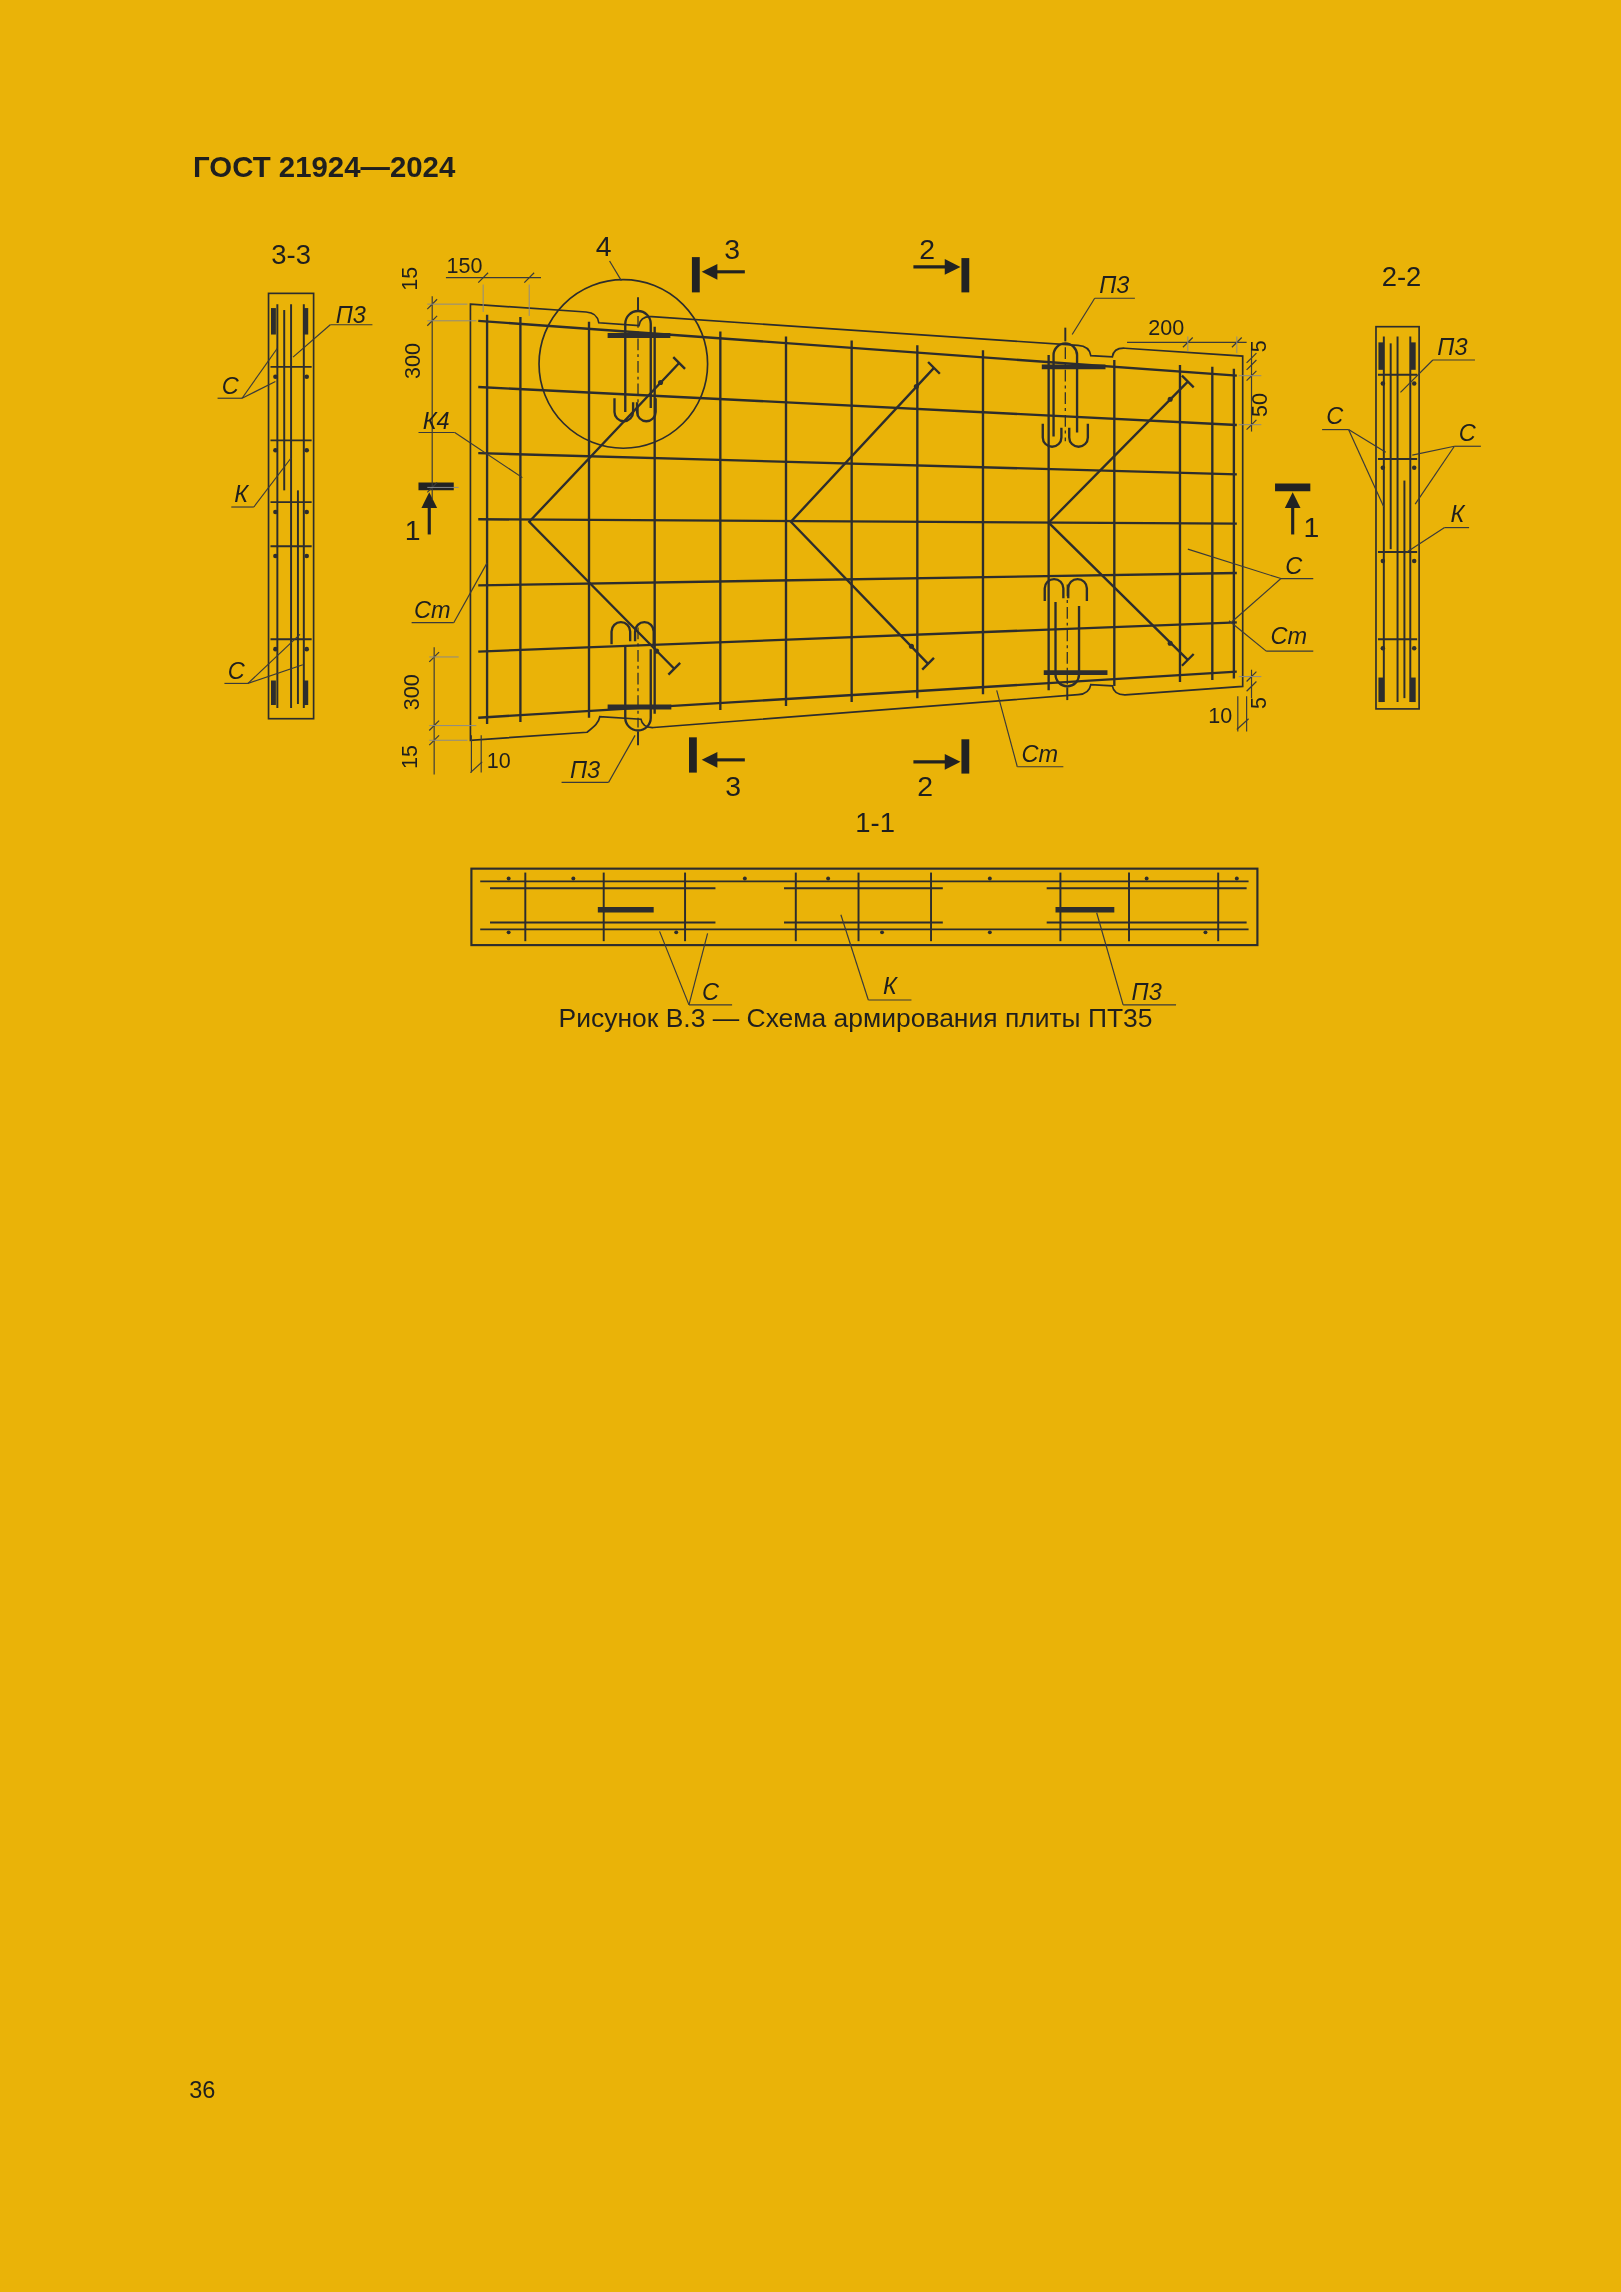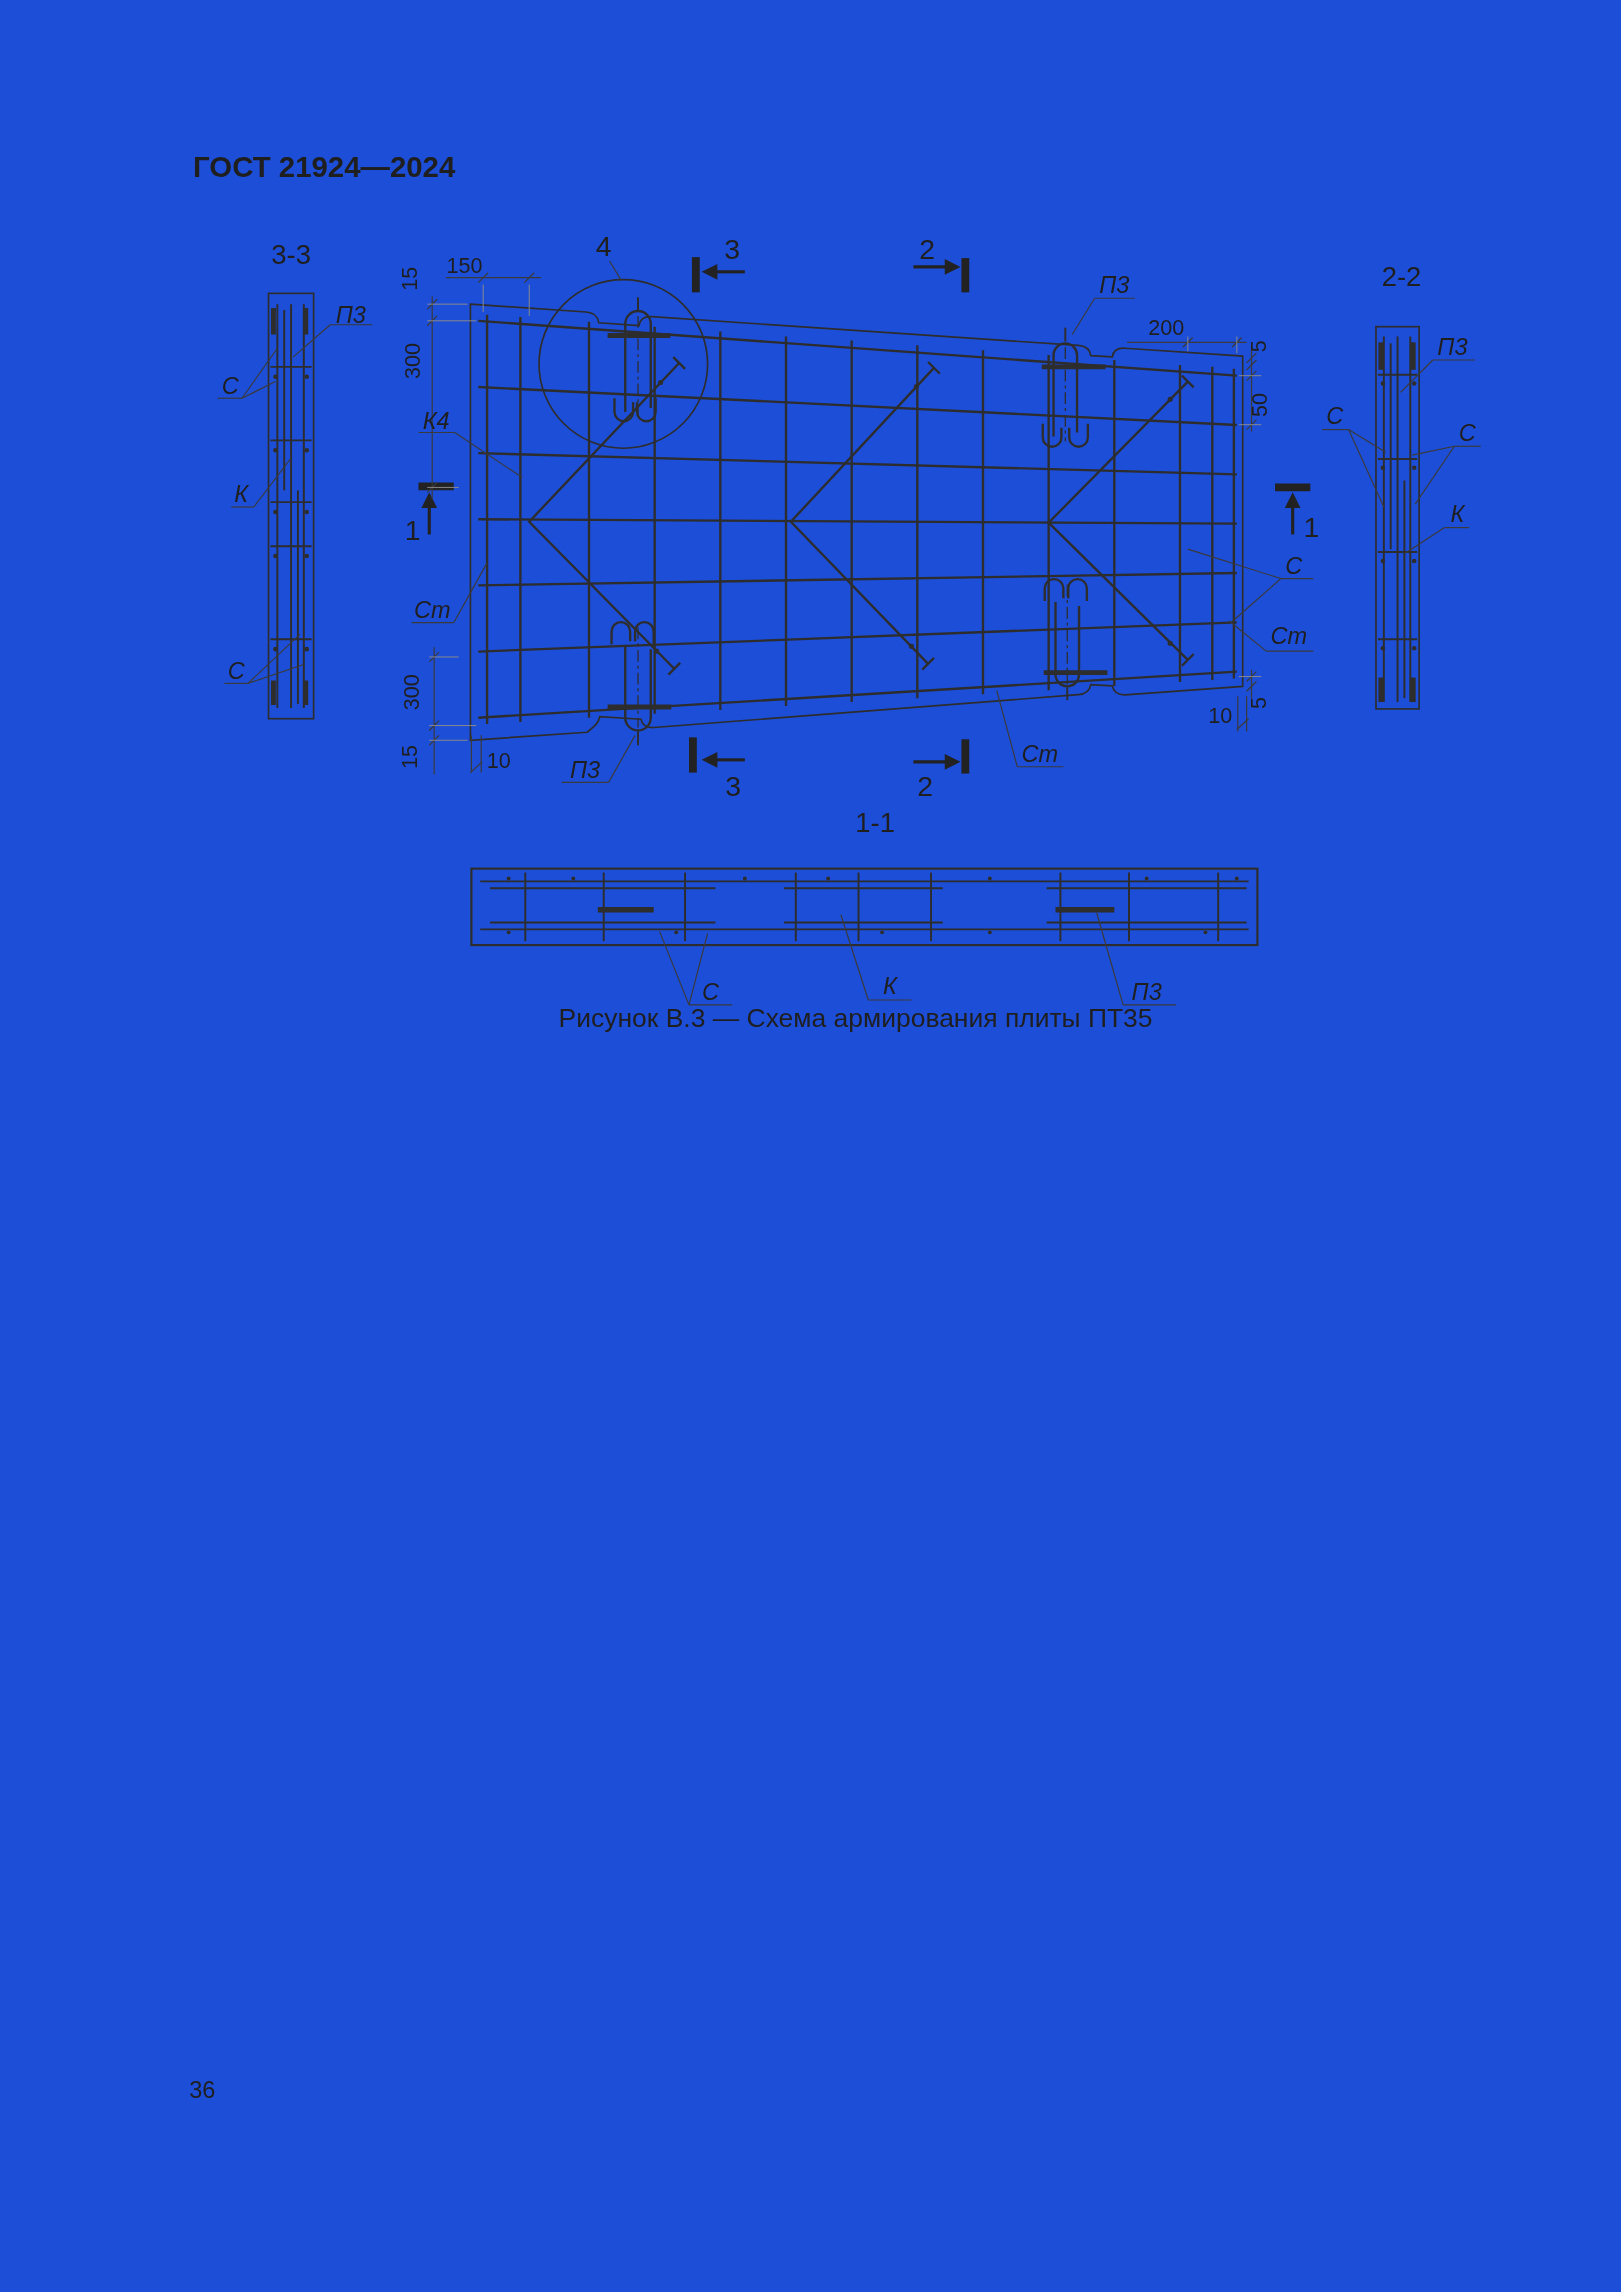--- a/index.html
+++ b/index.html
@@ -1,16 +1,16 @@
 <!DOCTYPE html>
 <html><head>
 <meta charset="utf-8">
 <style>
   html,body{margin:0;padding:0;background:#e8e8e8;}
-  #page{position:relative;width:1621px;height:2293px;background:#1d4ed8;margin:0 auto;
+  #page{position:relative;width:1621px;height:2293px;background:#eab308;margin:0 auto;
         font-family:"Liberation Sans",sans-serif;overflow:hidden;}
   svg{position:absolute;left:0;top:0;}
   svg text{fill:#1f1f1f;font-family:"Liberation Sans",sans-serif;}
   .hdr{font-size:30px;font-weight:bold;}
   .cap{font-size:27px;}
   .pg{font-size:24px;}
   .title{font-size:28px;}
   .mark{font-size:29px;}
   .lbl{font-size:24px;font-style:italic;}
   .dimtxt{font-size:22px;}

